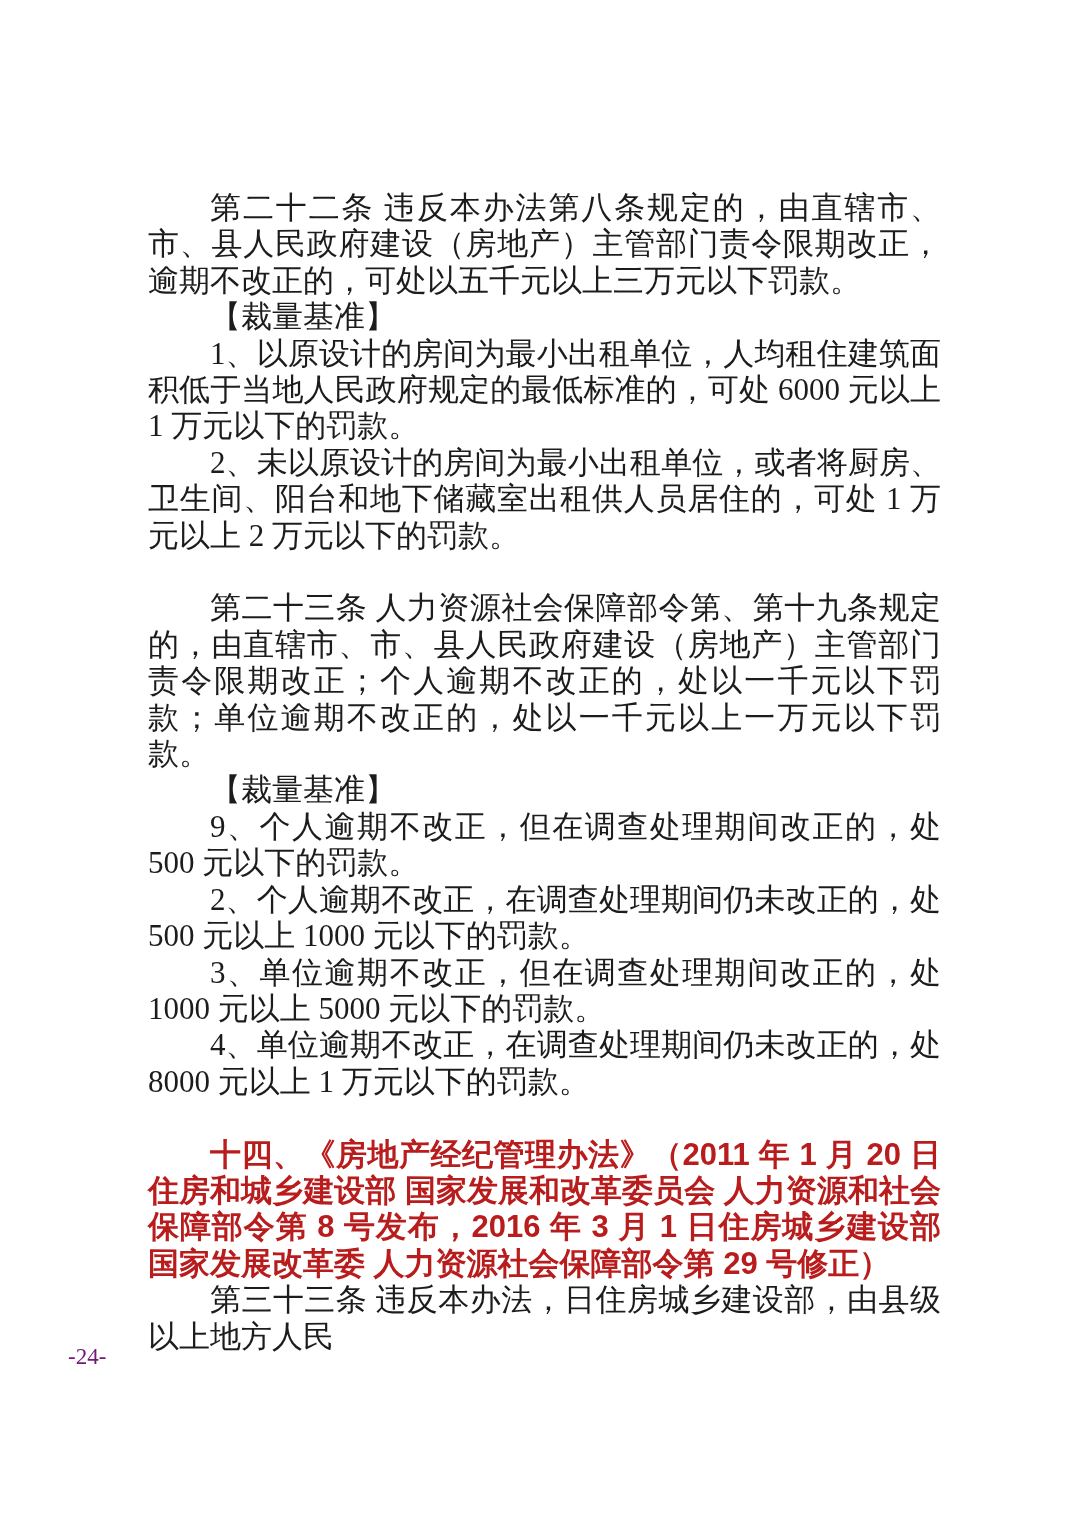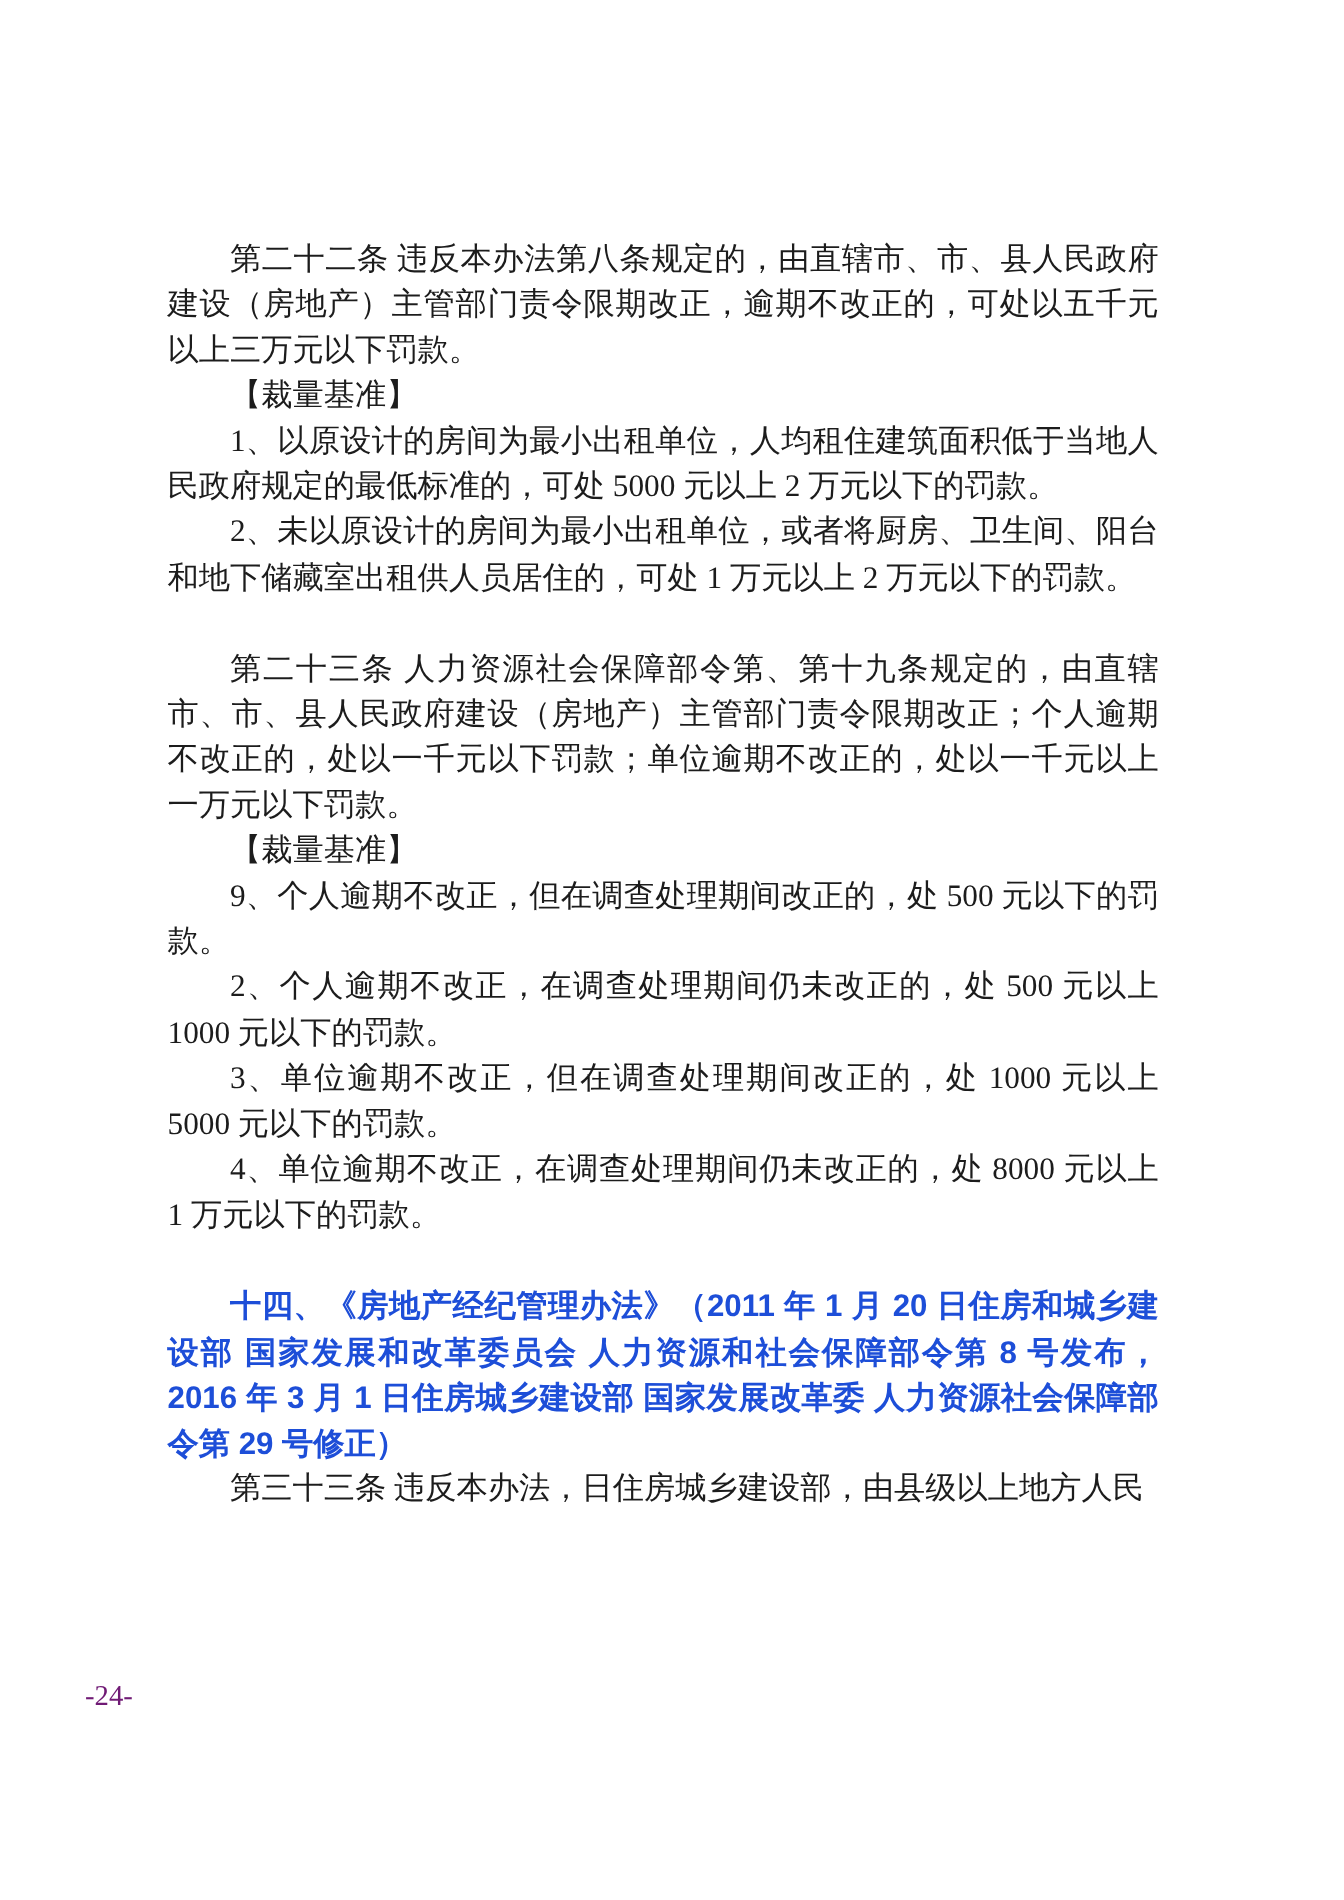--- a/index.html
+++ b/index.html
@@ -9,59 +9,59 @@
   }
   .page {
     position: relative;
     width: 1075px;
     height: 1520px;
     background: #ffffff;
     overflow: hidden;
   }
   .content {
     position: absolute;
-    left: 134px;
+    left: 148px;
     top: 190px;
     width: 793px;
     font-family: "Liberation Serif", serif;
-    font-size: 25px;
+    font-size: 31px;
     line-height: 36.4px;
     color: #1c1c1c;
     text-align: justify;
   }
   .content p {
     margin: 0;
     text-indent: 2em;
   }
   .gap-before {
     margin-top: 36.4px !important;
   }
   .heading {
     font-family: "Liberation Sans", sans-serif;
     font-weight: bold;
-    color: #1d4ed8;
+    color: #b91c1c;
   }
   .footer {
     position: absolute;
     left: 68px;
     top: 1344px;
     font-family: "Liberation Serif", serif;
     font-size: 23px;
     color: #701a75;
     letter-spacing: 0;
   }
 </style>
 </head>
 <body>
 
 <div class="page">
   <div class="content">
     <p>第二十二条 违反本办法第八条规定的，由直辖市、市、县人民政府建设（房地产）主管部门责令限期改正，逾期不改正的，可处以五千元以上三万元以下罚款。</p>
     <p>【裁量基准】</p>
-    <p>1、以原设计的房间为最小出租单位，人均租住建筑面积低于当地人民政府规定的最低标准的，可处 5000 元以上 2 万元以下的罚款。</p>
+    <p>1、以原设计的房间为最小出租单位，人均租住建筑面积低于当地人民政府规定的最低标准的，可处 6000 元以上 1 万元以下的罚款。</p>
     <p>2、未以原设计的房间为最小出租单位，或者将厨房、卫生间、阳台和地下储藏室出租供人员居住的，可处 1 万元以上 2 万元以下的罚款。</p>
     <p class="gap-before">第二十三条 人力资源社会保障部令第、第十九条规定的，由直辖市、市、县人民政府建设（房地产）主管部门责令限期改正；个人逾期不改正的，处以一千元以下罚款；单位逾期不改正的，处以一千元以上一万元以下罚款。</p>
     <p>【裁量基准】</p>
     <p>9、个人逾期不改正，但在调查处理期间改正的，处 500 元以下的罚款。</p>
     <p>2、个人逾期不改正，在调查处理期间仍未改正的，处 500 元以上 1000 元以下的罚款。</p>
     <p>3、单位逾期不改正，但在调查处理期间改正的，处 1000 元以上 5000 元以下的罚款。</p>
     <p>4、单位逾期不改正，在调查处理期间仍未改正的，处 8000 元以上 1 万元以下的罚款。</p>
     <p class="heading gap-before">十四、《房地产经纪管理办法》（2011 年 1 月 20 日住房和城乡建设部 国家发展和改革委员会 人力资源和社会保障部令第 8 号发布，2016 年 3 月 1 日住房城乡建设部 国家发展改革委 人力资源社会保障部令第 29 号修正）</p>
     <p>第三十三条 违反本办法，日住房城乡建设部，由县级以上地方人民</p>
   </div>

